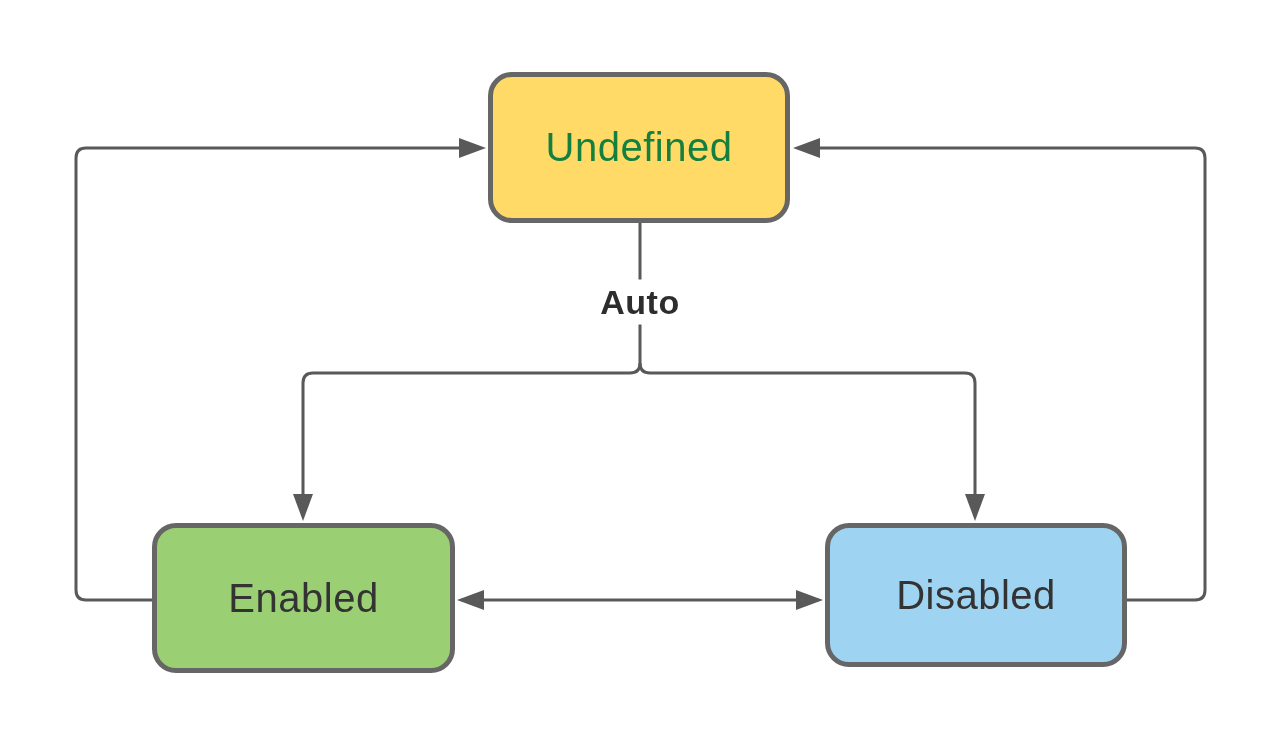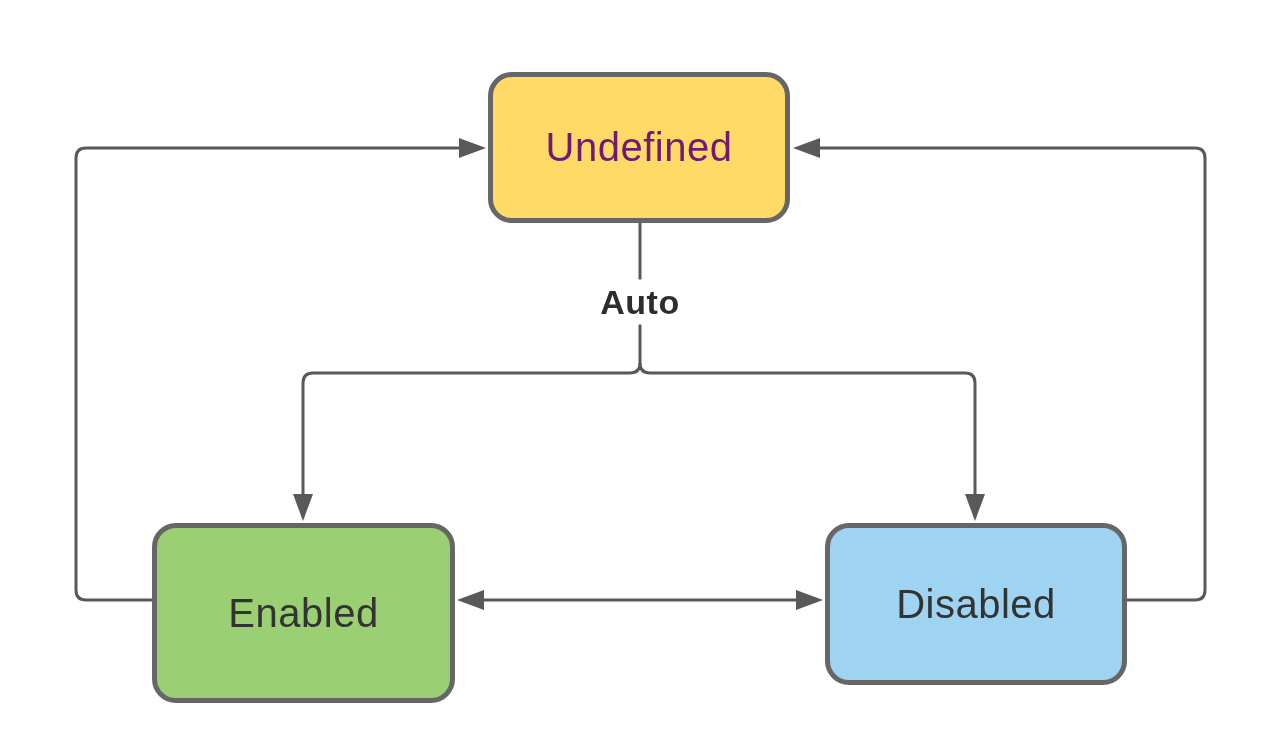--- a/index.html
+++ b/index.html
@@ -26,22 +26,22 @@
     border: 5px solid #666666;
     border-radius: 24px;
     display: flex;
     align-items: center;
     justify-content: center;
     font-size: 40px;
     letter-spacing: 0.5px;
     color: #333333;
   }
   .node-undefined { left: 488px; top: 72px;  width: 302px; height: 151px; }
-  .node-enabled   { left: 152px; top: 523px; width: 303px; height: 180px; }
-  .node-disabled  { left: 825px; top: 523px; width: 302px; height: 162px; }
+  .node-enabled   { left: 152px; top: 523px; width: 303px; height: 150px; }
+  .node-disabled  { left: 825px; top: 523px; width: 302px; height: 144px; }
   .edge-label {
     position: absolute;
     left: 640px;
     top: 302px;
     transform: translate(-50%, -50%);
     background: #ffffff;
     padding: 3px 8px;
     font-size: 34px;
     font-weight: bold;
     letter-spacing: 0.5px;
@@ -75,21 +75,21 @@
 
     <g>
       <path d="M 482 600 L 798 600" fill="none" stroke-width="3" stroke="#595959"></path>
       <polygon points="457,600 484,590 484,610" fill="#595959"></polygon>
       <polygon points="823,600 796,590 796,610" fill="#595959"></polygon>
     </g>
   </svg>
 
   <div class="edge-label" style="color: rgb(45, 45, 45);">Auto</div>
 
-  <div class="node node-undefined" style="background-color: rgb(255, 218, 103); border-color: rgb(102, 102, 102); color: #701a75;">
+  <div class="node node-undefined" style="background-color: rgb(255, 218, 103); border-color: rgb(102, 102, 102); color: #15803d;">
     <span>Undefined</span>
   </div>
 
   <div class="node node-enabled" style="background-color: rgb(154, 208, 115); border-color: rgb(102, 102, 102); color: rgb(51, 51, 51);">
     <span>Enabled</span>
   </div>
 
   <div class="node node-disabled" style="background-color: rgb(159, 211, 242); border-color: rgb(102, 102, 102); color: rgb(51, 51, 51);">
     <span>Disabled</span>
   </div>

